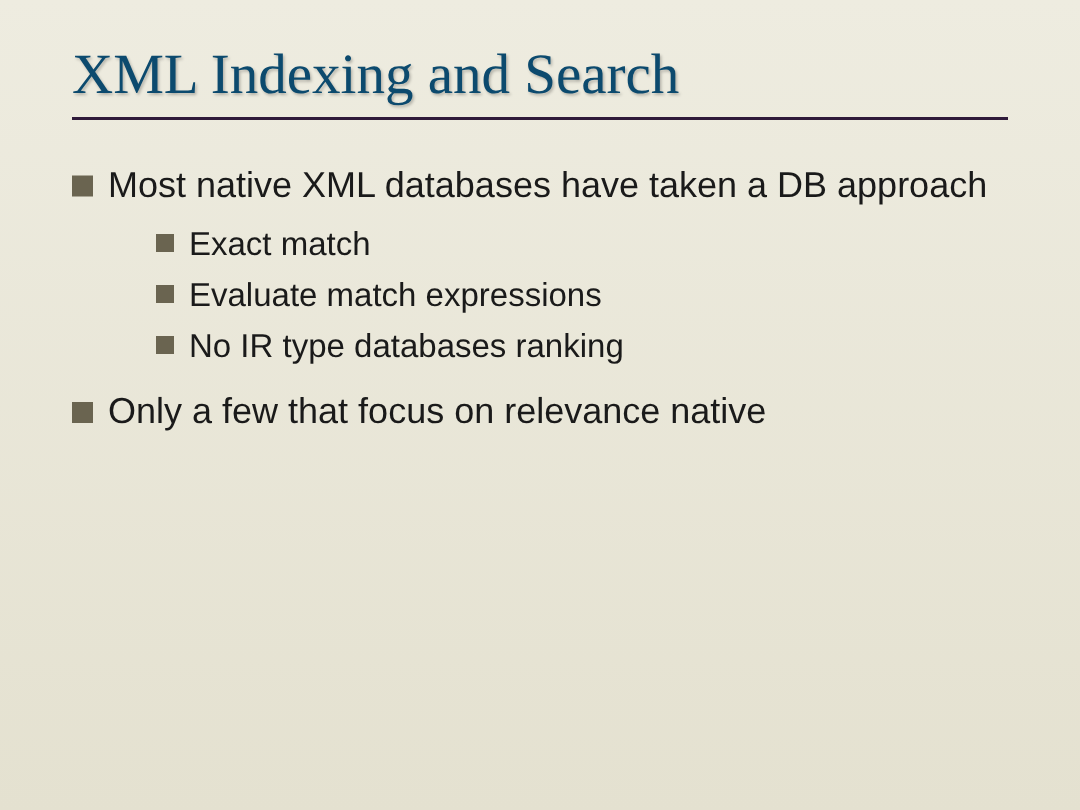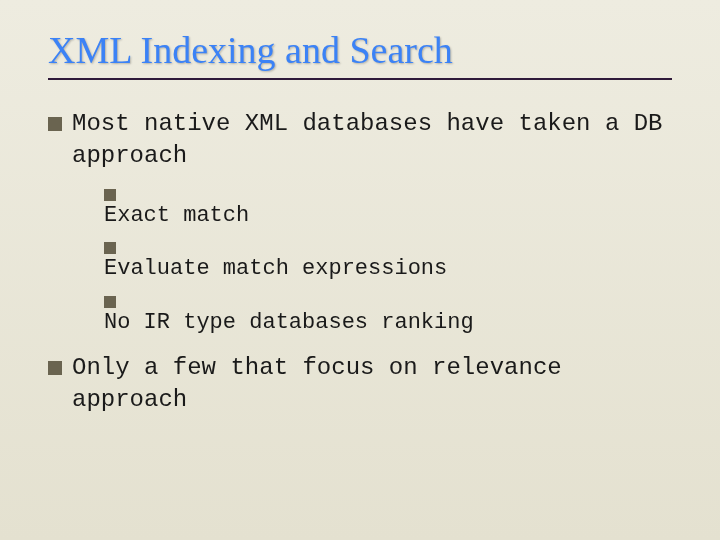--- a/index.html
+++ b/index.html
@@ -15,49 +15,47 @@
     color: #1a1a1a;
   }
   .slide {
     box-sizing: border-box;
     padding: 24px 48px 24px 48px;
     width: 100%;
     height: 100%;
   }
   .title {
     font-family: "Times New Roman", Times, serif;
-    color: #3b82f6;
+    color: #0c4a6e;
     font-size: 38px;
     font-weight: 400;
     margin: 4px 0 4px 0;
     text-shadow: 1px 1px 2px rgba(0,0,0,0.25);
   }
   .rule {
     border: none;
     border-top: 2px solid #2f1a3a;
     margin: 6px 0 28px 0;
     width: 100%;
   }
   .content {
     font-size: 24px;
     line-height: 1.35;
-    font-family: Liberation Mono, monospace;
   }
   .lvl1 {
     display: flex;
     align-items: flex-start;
     margin: 0 0 6px 0;
   }
   .lvl2 {
     display: flex;
     align-items: flex-start;
     margin: 0 0 4px 0;
     padding-left: 56px;
     font-size: 22px;
-    flex-direction: column;
   }
   .bullet {
     flex: 0 0 auto;
     width: 14px;
     height: 14px;
     background: #6a6450;
     margin-top: 9px;
     margin-right: 10px;
   }
   .lvl2 .bullet {
@@ -97,17 +95,17 @@
         <span class="text">Evaluate match expressions</span>
       </div>
       <div class="lvl2">
         <span class="bullet"></span>
         <span class="text">No IR type databases ranking</span>
       </div>
     </div>
 
     <div class="lvl1">
       <span class="bullet"></span>
-      <span class="text">Only a few that focus on relevance approach</span>
+      <span class="text">Only a few that focus on relevance native</span>
     </div>
 
   </div>
 </div>
 
 </body></html>

